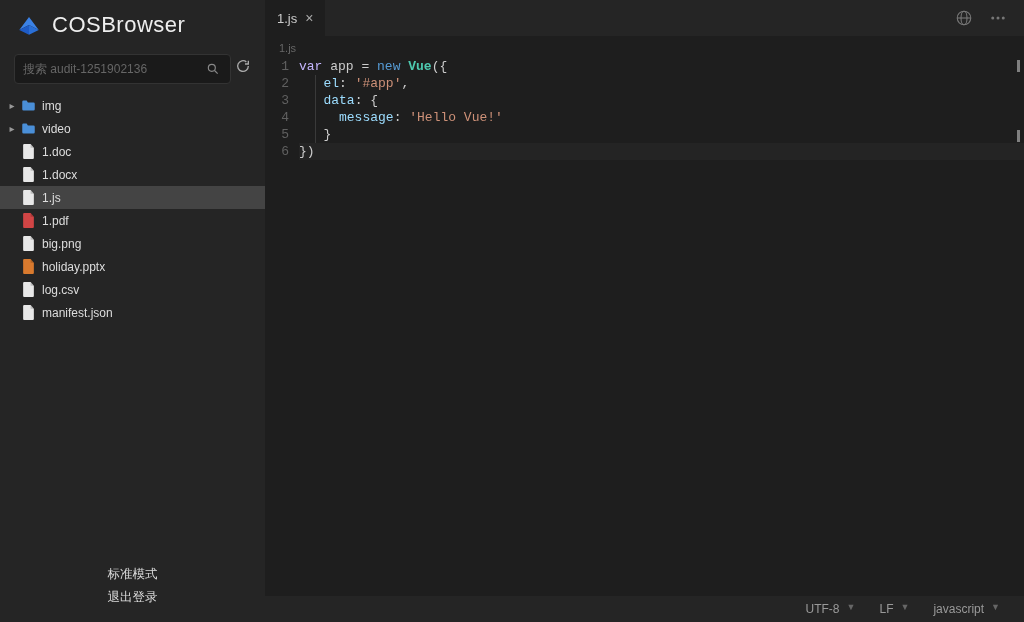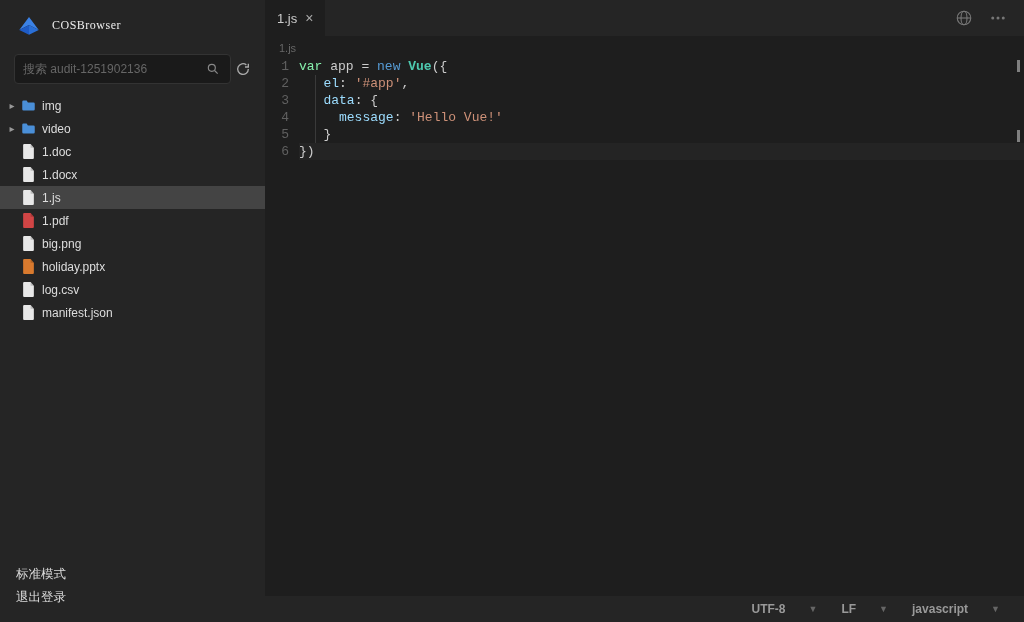--- a/index.html
+++ b/index.html
@@ -4,22 +4,22 @@
   <style>
     * { margin: 0; padding: 0; box-sizing: border-box; }
     body {
       width: 1024px; height: 622px; overflow: hidden;
       font-family: -apple-system, "Segoe UI", sans-serif;
       background: #1e1e1e; color: #ccc; display: flex;
     }
     .sidebar { width: 265px; background: #252525; display: flex; flex-direction: column; }
     .brand { display: flex; align-items: center; padding: 12px 16px 16px; }
     .brand-icon { width: 26px; height: 26px; margin-right: 10px; }
-    .brand-title { font-size: 12px; color: #eee; letter-spacing: 0.5px; font-family: Liberation Serif, serif; }
-    .search-row { display: flex; align-items: center; padding: 0 10px 10px 14px; }
+    .brand-title { font-size: 22px; color: #eee; letter-spacing: 0.5px; }
+    .search-row { display: flex; align-items: flex-start; padding: 0 10px 10px 14px; }
     .search-box {
       flex: 1; display: flex; align-items: center; background: #1a1a1a;
       border: 1px solid #333; border-radius: 4px; padding: 5px 8px;
     }
     .search-input {
       flex: 1; background: transparent; border: none; color: #888;
       font-size: 12px; outline: none;
     }
     .search-input::placeholder { color: #666; }
     .icon-btn { width: 18px; height: 18px; display: flex; align-items: center; justify-content: center; cursor: pointer; }
@@ -28,52 +28,52 @@
     .tree-item {
       display: flex; align-items: center; padding: 4px 6px; cursor: pointer;
       height: 23px;
     }
     .tree-item.selected { background: #444; }
     .caret { width: 12px; text-align: center; color: #999; font-size: 10px; }
     .no-caret { width: 12px; }
     .file-icon { width: 16px; height: 16px; margin: 0 6px 0 2px; display: flex; align-items: center; justify-content: center; }
     .tree-label { color: #ddd; }
     .folder .tree-label { color: #ddd; text-align: right; }
-    .sidebar-footer { padding: 10px 16px 14px; font-size: 12.5px; line-height: 1.8; color: #ddd; }
+    .sidebar-footer { padding: 10px 16px 14px; font-size: 12.5px; line-height: 1.8; color: #ddd; text-align: center; }
     .sidebar-footer div { cursor: pointer; }
     .main { flex: 1; display: flex; flex-direction: column; background: #1e1e1e; }
     .topbar { height: 36px; display: flex; align-items: center; background: #252525; }
     .tab {
       display: flex; align-items: center; gap: 8px; padding: 0 12px;
       height: 36px; background: #1e1e1e; font-size: 13px; color: #ccc; cursor: pointer;
     }
     .tab-close { font-size: 14px; color: #aaa; cursor: pointer; }
     .topbar-spacer { flex: 1; }
     .topbar-right { display: flex; align-items: center; gap: 14px; padding: 0 16px; }
     .top-icon { width: 20px; height: 20px; cursor: pointer; display: flex; align-items: center; justify-content: center; color: #777; }
     .breadcrumb { font-size: 11px; color: #666; padding: 6px 14px 2px; }
     .editor { flex: 1; display: flex; font-family: Consolas, "Courier New", monospace; font-size: 13px; line-height: 1.35; padding-top: 2px; position: relative; }
     .gutter { width: 34px; text-align: right; color: #606060; user-select: none; padding-right: 10px; }
     .gutter div { height: 17px; }
     .code { flex: 1; color: #ccc; position: relative; }
     .code-line { height: 17px; white-space: pre; }
     .code-line.hl { background: #2a2a2a77; }
-    .kw { color: #86efac; }
+    .kw { color: #c4b5fd; }
     .new { color: #569cd6; }
     .cls { color: #4ec9b0; font-weight: bold; }
     .prop { color: #9cdcfe; }
     .str { color: #ce9178; text-align: right; }
     .punc { color: #ccc; }
     .indent-guide { border-left: 1px solid #3a3a3a; display: inline-block; height: 17px; vertical-align: top; }
     .cursor-mark { position: absolute; right: 4px; top: 0; width: 3px; height: 12px; background: #aaa; opacity: 0.7; }
     .statusbar {
       height: 26px; display: flex; align-items: center; justify-content: flex-end;
       font-size: 12px; color: #999; background: #252525; padding: 0 14px; gap: 4px;
     }
-    .status-item { display: flex; align-items: center; gap: 23px; padding: 0 10px; cursor: pointer; font-weight: bold; }
+    .status-item { display: flex; align-items: flex-start; gap: 7px; padding: 0 10px; cursor: pointer; }
     .status-caret { font-size: 9px; color: #666; }
     svg { display: block; }
   </style>
 </head>
 <body>
 
 <div class="sidebar">
   <div class="brand">
     <span class="brand-icon">
       <svg viewBox="0 0 32 32" width="26" height="26">

